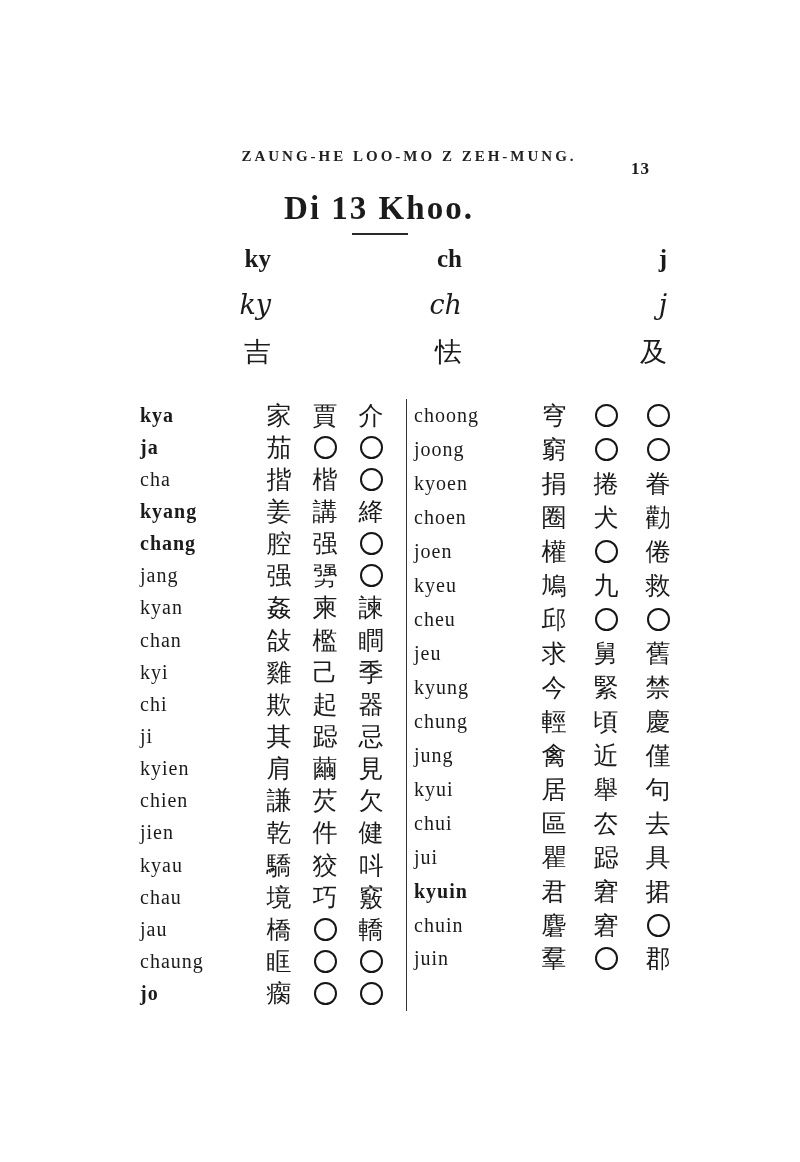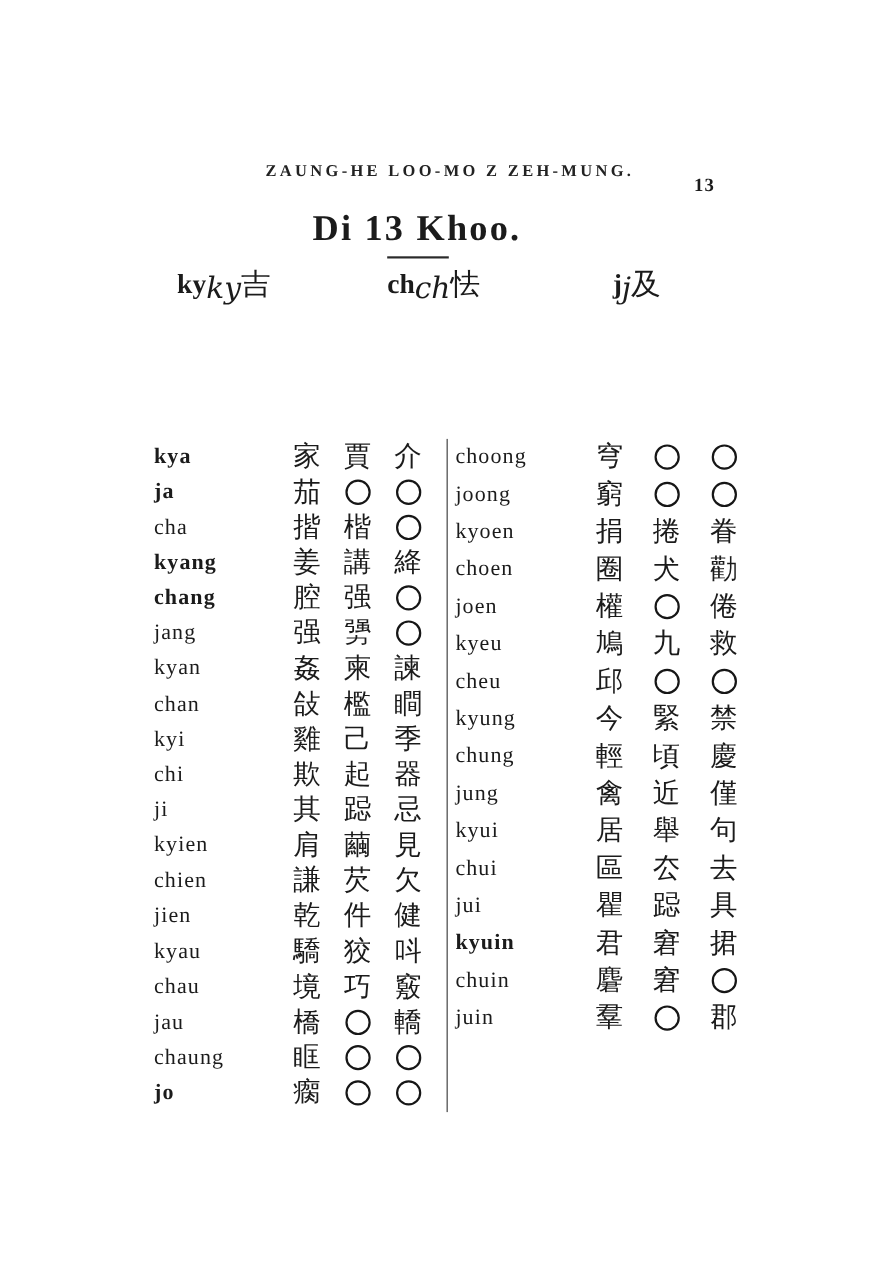--- a/index.html
+++ b/index.html
@@ -26,21 +26,21 @@
     position:absolute;top:190px;left:0;width:758px;
     text-align:center;
     font-size:33px;font-weight:bold;letter-spacing:2px;
   }
   .title-rule{
     position:absolute;top:233px;left:352px;
     width:56px;height:2px;background:#2a2a2a;
   }
   .initial-group{
     position:absolute;top:243px;width:110px;
-    display:flex;flex-direction:row;align-items:flex-start;
+    display:flex;flex-direction:column;align-items:flex-end;
   }
   .initial-group.g0{left:161px;}
   .initial-group.g1{left:352px;}
   .initial-group.g2{left:557px;}
   .initial-roman{font-size:25px;font-weight:bold;height:42px;line-height:32px;}
   .initial-italic{font-size:27px;font-style:italic;height:52px;line-height:40px;font-family:"DejaVu Serif", serif;}
   .initial-hanzi{font-size:27px;line-height:30px;}
   .glyph-table{
     position:absolute;top:399px;left:140px;width:540px;height:612px;
   }
@@ -251,20 +251,26 @@
         <span class="glyph">九</span>
         <span class="glyph">救</span>
       </div>
       <div class="row">
         <span class="rom">cheu</span>
         <span class="glyph">邱</span>
         <span class="circle"></span>
         <span class="circle"></span>
       </div>
       <div class="row">
+        <span class="rom">jeu</span>
+        <span class="glyph">求</span>
+        <span class="glyph">舅</span>
+        <span class="glyph">舊</span>
+      </div>
+      <div class="row">
         <span class="rom">kyung</span>
         <span class="glyph">今</span>
         <span class="glyph">緊</span>
         <span class="glyph">禁</span>
       </div>
       <div class="row">
         <span class="rom">chung</span>
         <span class="glyph">輕</span>
         <span class="glyph">頃</span>
         <span class="glyph">慶</span>

